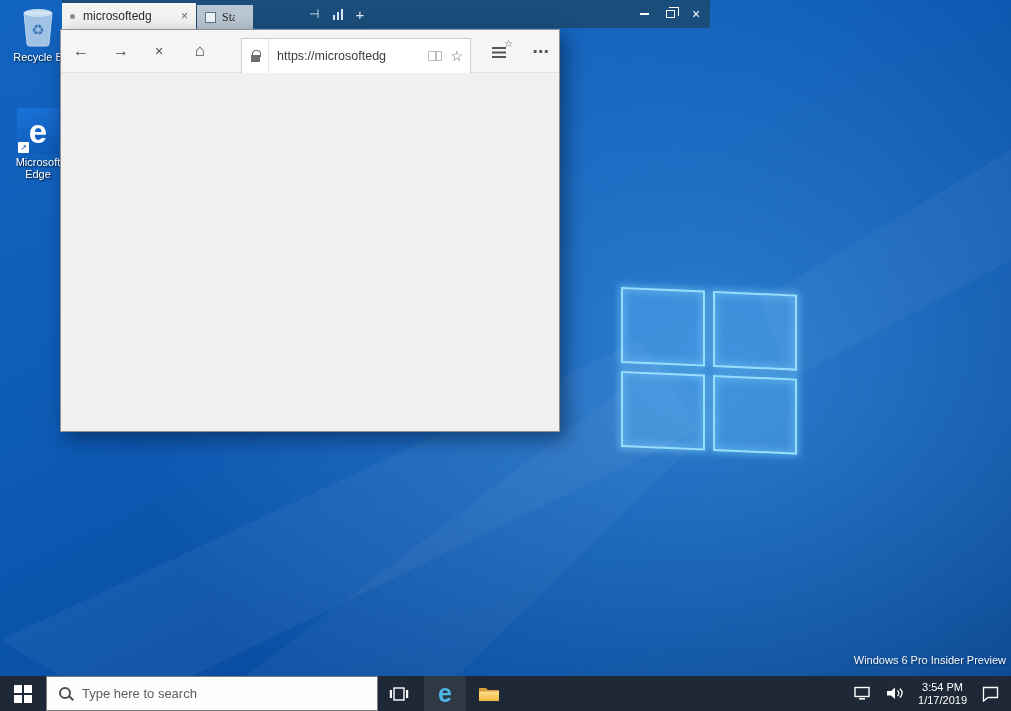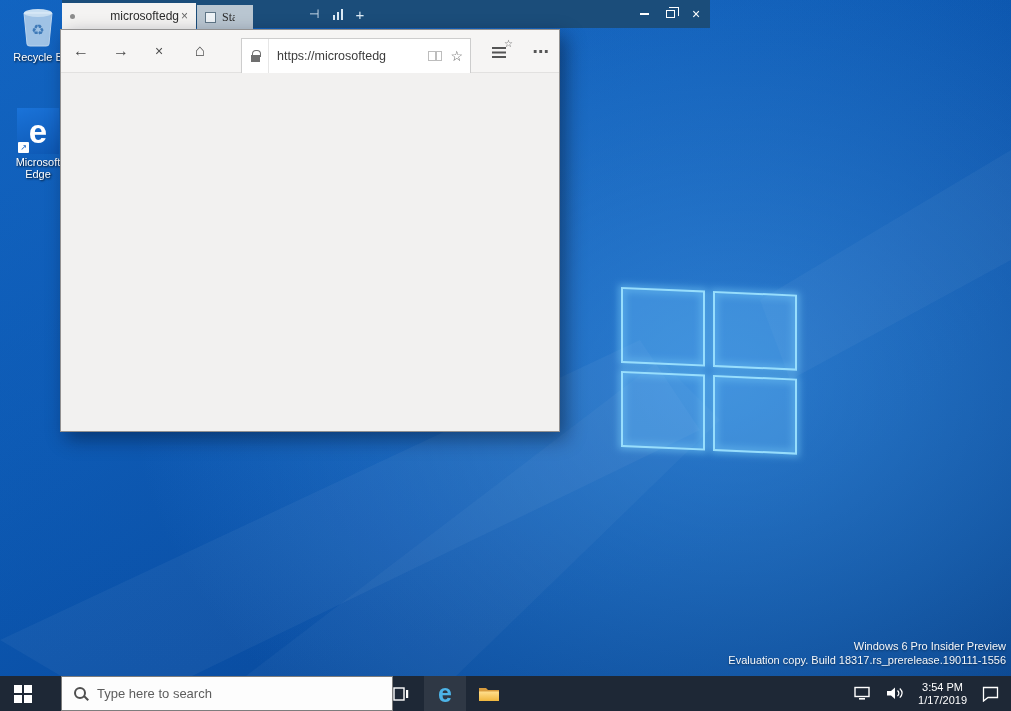--- a/index.html
+++ b/index.html
@@ -68,21 +68,21 @@
   .restore-glyph::before{ content:""; position:absolute; left:2px; top:-4px; width:9px; height:8px; border:1.3px solid #fff; border-left:none; border-bottom:none; }
   .close-glyph{ font-size:14px; color:#fff; line-height:1; }
 
   
   .edge-window{ position:absolute; left:60px; top:0; width:500px; height:433px; z-index:3; }
   .edge-tab{
     position:absolute; display:flex; align-items:center; font-size:12px; color:#2b2b2b;
   }
   .tab-active{ left:2px; top:3px; width:134px; height:26px; background:#f4f3f2; padding:0 6px 0 8px; }
   .tab-favicon-dot{ width:5px; height:5px; border-radius:50%; background:#8d8d8d; margin-right:8px; flex:none; }
-  .tab-title{ flex:1; overflow:hidden; white-space:nowrap;text-align:right; }
+  .tab-title{ flex:1; overflow:hidden; white-space:nowrap; }
   .tab-close{ flex:none; font-size:12px; color:#666; padding:0 2px; }
   .tab-start{ left:137px; top:5px; width:56px; height:24px; background:#b9c6d1; padding:0 18px 0 8px;font-family:Liberation Serif, serif; }
   .start-tab-icon{ width:11px; height:11px; border:1.3px solid #5f7687; background:#eef3f7; margin-right:6px; flex:none; }
 
   .edge-body{
     position:absolute; left:0; top:29px; width:500px; height:403px;
     background:#f2f1f0; border:1px solid rgba(50,50,50,.5);
     box-shadow:6px 7px 18px rgba(0,10,30,.45);
   }
   .edge-toolbar{
@@ -123,21 +123,21 @@
   
   .taskbar{
     position:absolute; left:0; bottom:0; width:1011px; height:35px; z-index:10;
     background:#1e2836; color:#fff;
   }
   .start-button{ position:absolute; left:0; top:0; width:46px; height:35px;
     display:flex; align-items:center; justify-content:center; }
   .win-logo{ display:grid; grid-template-columns:8px 8px; grid-template-rows:8px 8px; gap:2px; }
   .win-logo i{ background:#fff; display:block; }
   .taskbar-search{
-    position:absolute; left:61px; top:0; width:332px; height:35px;
+    position:absolute; left:46px; top:0; width:332px; height:35px;
     background:#fdfdfd; border:1px solid #7d7d7d;
     display:flex; align-items:center; padding:0 8px;
   }
   .magnifier{ position:relative; width:13px; height:13px; flex:none; margin:0 10px 0 4px; }
   .magnifier::before{ content:""; position:absolute; left:0; top:0; width:8px; height:8px;
     border:2px solid #4f4f4f; border-radius:50%; }
   .magnifier::after{ content:""; position:absolute; left:9px; top:9px; width:2px; height:6px;
     background:#4f4f4f; transform:rotate(-45deg); transform-origin:top center; }
   .search-input{
     flex:1; border:none; outline:none; background:transparent;
@@ -202,21 +202,20 @@
       <div class="edge-tile">
         <span class="e">e</span>
         <span class="shortcut-arrow">↗</span>
       </div>
     </div>
     <div class="lbl">Microsoft Edge</div>
   </div>
 
   <div class="watermark">
     <div>Windows 6 Pro Insider Preview</div>
-    <div>Evaluation copy. Build 18317.rs_prerelease.190111-1556</div>
   </div>
 
   <div class="sandbox-bar">
     <div class="bar-icon" style="left:242px; width:20px;">⊣</div>
     <div class="bar-icon" style="left:266px; width:20px;">
       <span class="signal-bars">
           <i></i>
           <i></i>
           <i></i>
         </span>

